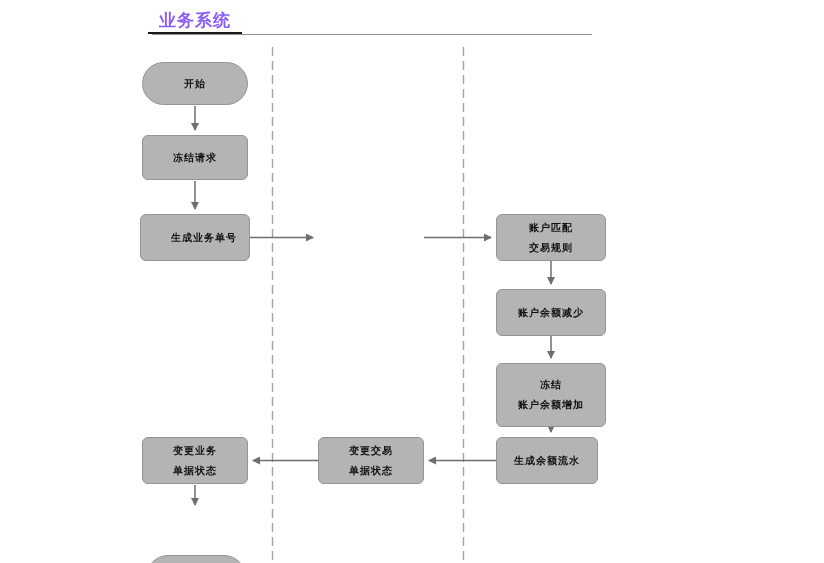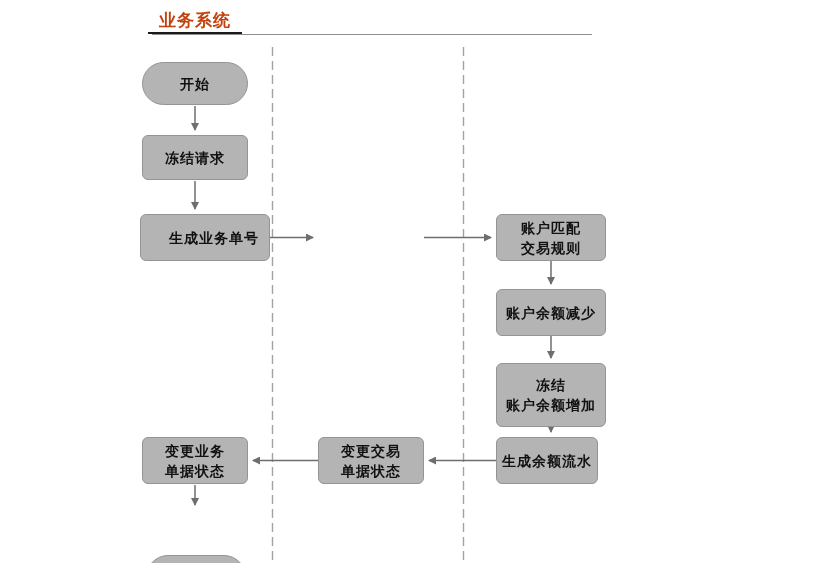--- a/index.html
+++ b/index.html
@@ -3,44 +3,44 @@
 <meta charset="utf-8">
 <style>
   html,body{margin:0;padding:0;}
   body{
     width:824px;height:563px;background:#ffffff;overflow:hidden;position:relative;
     font-family:"Liberation Sans","DejaVu Sans",sans-serif;
   }
   .canvas{position:absolute;left:0;top:0;width:824px;height:563px;}
   .lane-header{
     position:absolute;top:11px;width:94px;height:21px;
-    text-align:center;font-size:17px;font-weight:bold;color:#c2410c;
+    text-align:center;font-size:17px;font-weight:bold;color:#8b5cf6;
     letter-spacing:1px;line-height:20px;
     border-bottom:2px solid #1a1a1a;
   }
   .header-rule{
     position:absolute;left:152px;top:34px;width:440px;height:0;
     border-top:1px solid #8e8e8e;
   }
   .node{
     position:absolute;
     background:#b4b4b4;
     border:1px solid #949494;
     border-radius:6px;
     color:#111111;
-    font-size:14px;font-weight:bold;letter-spacing:1px;
+    font-size:10px;font-weight:bold;letter-spacing:1px;
     display:flex;align-items:center;justify-content:center;
     text-align:center;white-space:pre-line;line-height:20px;
     box-sizing:border-box;
   }
   .terminator{border-radius:22px;}
   
   .n-start{left:142px;top:62px;width:106px;height:43px;}
   .n-freeze{left:142px;top:135px;width:106px;height:45px;}
-  .n-bizno{left:140px;top:214px;width:130px;height:47px;padding-left:18px;}
+  .n-bizno{left:140px;top:214px;width:110px;height:47px;padding-left:18px;}
   .n-tradedoc{left:318px;top:214px;width:106px;height:47px;}
   .n-match{left:496px;top:214px;width:110px;height:47px;}
   .n-decrease{left:496px;top:289px;width:110px;height:47px;}
   .n-increase{left:496px;top:363px;width:110px;height:64px;}
   .n-flow{left:496px;top:437px;width:102px;height:47px;}
   .n-tradestatus{left:318px;top:437px;width:106px;height:47px;}
   .n-bizstatus{left:142px;top:437px;width:106px;height:47px;}
   .n-end{left:146px;top:510px;width:100px;height:52px;margin-top:45px;}
   .h1{left:148px;} .h2{left:324px;} .h3{left:504px;}
   svg.connectors{position:absolute;left:0;top:0;width:824px;height:563px;pointer-events:none;}

